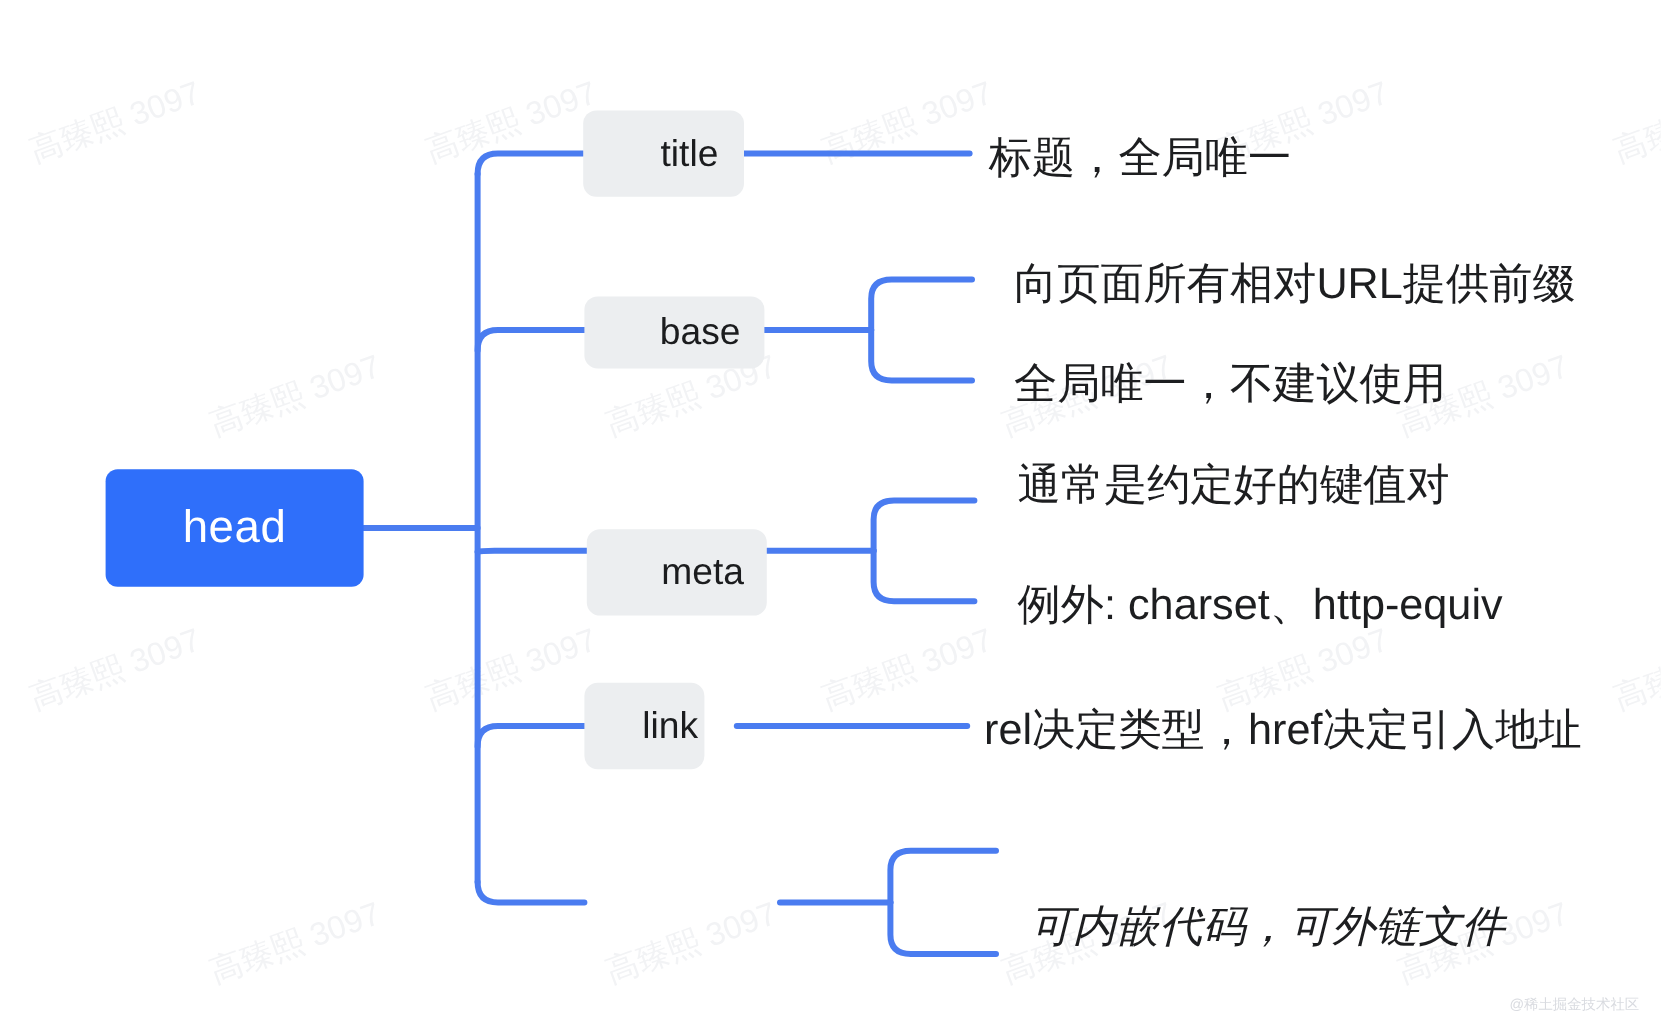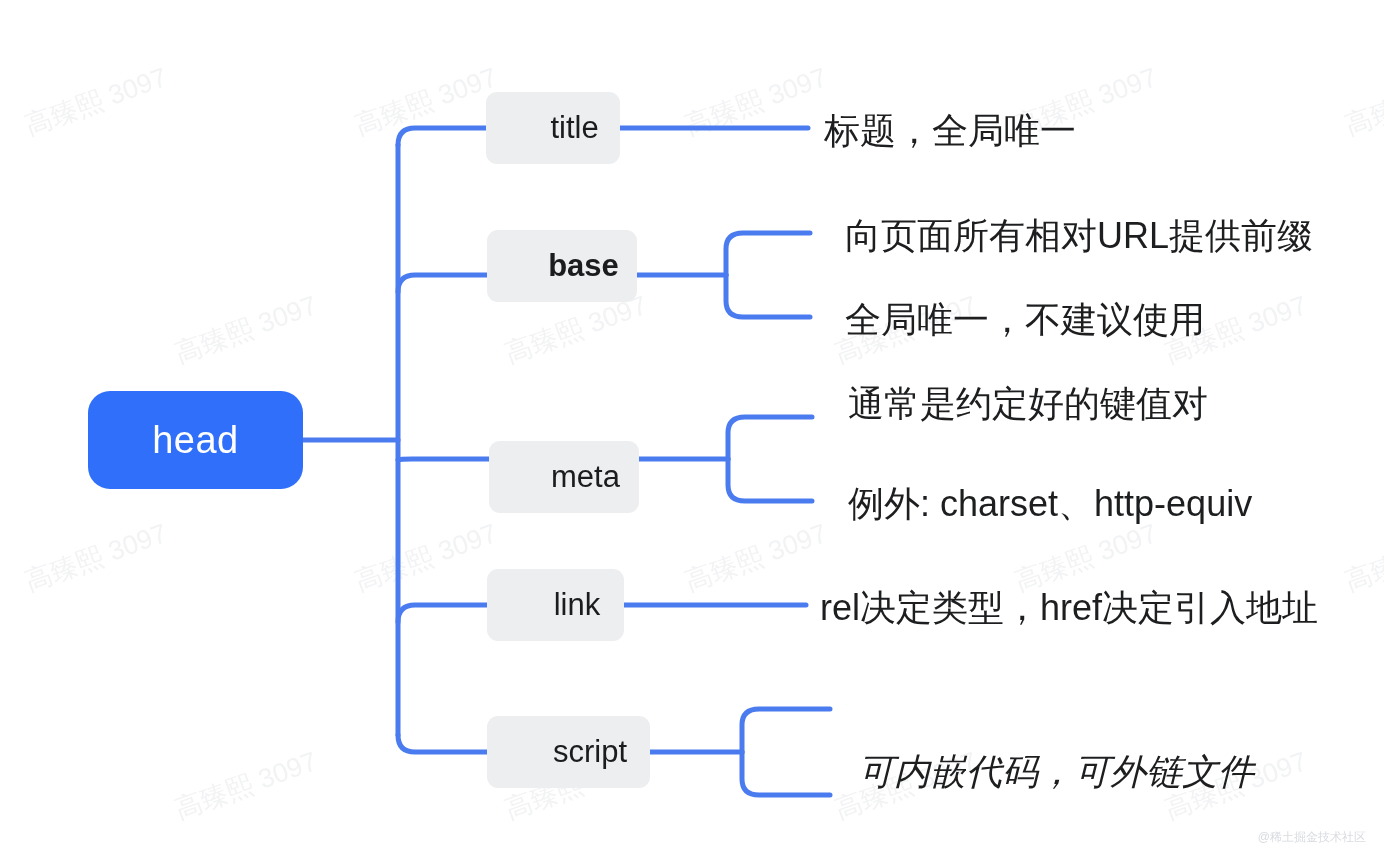--- a/index.html
+++ b/index.html
@@ -56,21 +56,21 @@
     position: absolute;
     z-index: 3;
     display: flex;
     align-items: center;
     justify-content: center;
     box-sizing: border-box;
   }
   .node-root {
     background: #2f6ffa;
     color: #ffffff;
-    border-radius: 22px;
+    border-radius: 10px;
     font-size: 38px;
     letter-spacing: .5px;
   }
   .node-branch {
     background: #eceef0;
     color: #1b1c1e;
     border-radius: 11px;
     font-size: 31px;
     padding-left: 43px;
   }
@@ -151,35 +151,32 @@
   </svg>
 
   <div class="node node-root" style="left:88px; top:391px; width:215px; height:98px;">
     <span>head</span>
   </div>
 
   <div class="node node-branch" style="left:486px; top:92px; width:134px; height:72px;">
     <span>title</span>
   </div>
 
-  <div class="node node-branch" style="left:487px; top:230px; width:150px; height:72px;font-weight:bold;">
+  <div class="node node-branch" style="left:487px; top:247px; width:150px; height:60px;">
     <span>base</span>
   </div>
 
   <div class="node node-branch" style="left:489px; top:441px; width:150px; height:72px;">
     <span>meta</span>
   </div>
 
-  <div class="node node-branch" style="left:487px; top:569px; width:137px; height:72px;">
+  <div class="node node-branch" style="left:487px; top:569px; width:100px; height:72px;">
     <span>link</span>
   </div>
 
-  <div class="node node-branch" style="left:487px; top:716px; width:163px; height:72px;">
-    <span>script</span>
-  </div>
 
   <div class="leaf-text" style="left:824px; top:113px;">标题，全局唯一</div>
 
   <div class="leaf-text" style="left:845px; top:302px;">全局唯一，不建议使用</div>
   <div class="leaf-text" style="left:845px; top:218px;">向页面所有相对URL提供前缀</div>
 
   <div class="leaf-text" style="left:848px; top:386px;">通常是约定好的键值对</div>
   <div class="leaf-text" style="left:820px; top:590px;">rel决定类型，href决定引入地址</div>
 
   <div class="leaf-text" style="left:848px; top:486px;">例外: charset、http-equiv</div>

